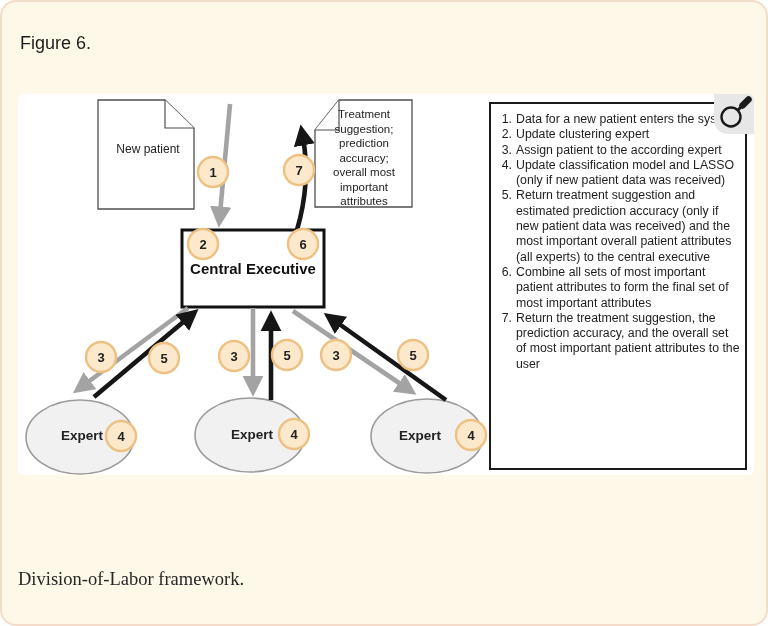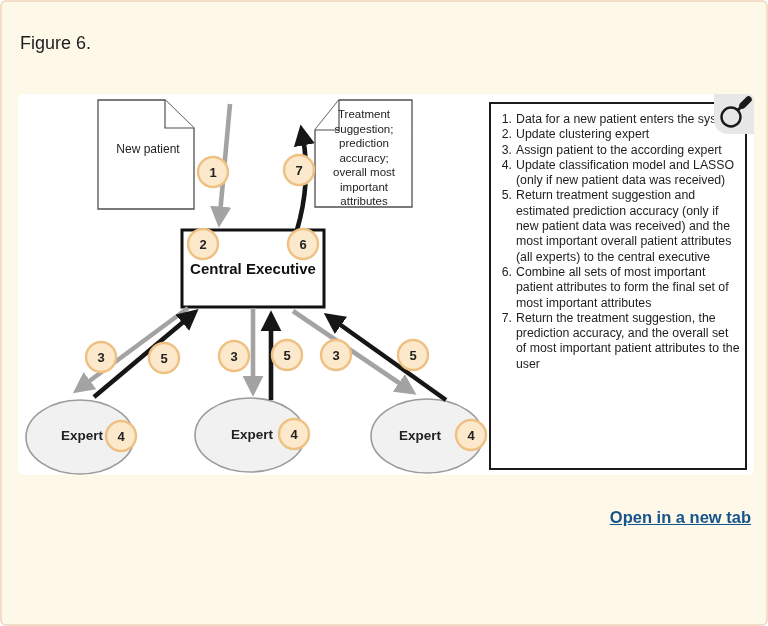--- a/index.html
+++ b/index.html
@@ -1,18 +1,18 @@
 <!DOCTYPE html>
 <html><head>
 <meta charset="utf-8">
 <style>
   html,body { margin:0; padding:0; background:#ffffff; font-family:"Liberation Sans",sans-serif; }
   .card {
     position:relative; width:768px; height:626px; box-sizing:border-box;
-    background:#fdf8e8; border:2px solid #f3dcc8; border-radius:6px; overflow:hidden;
+    background:#fdf8e8; border:2px solid #f3dcc8; border-radius:16px; overflow:hidden;
   }
   .fig-label { position:absolute; left:18px; top:31px; font-size:18px; color:#1c1c1c; }
   .fig-panel {
     position:absolute; left:16px; top:92px; width:736px; height:381px;
     background:#ffffff; border-radius:6px;
   }
   .diagram-svg { position:absolute; left:0; top:0; }
   .steps-box {
     position:absolute; left:471px; top:8px; width:258px; height:368px; box-sizing:border-box;
     background:#ffffff; border:2px solid #1a1a1a; padding:8px 4px 8px 6px; overflow:hidden;
@@ -194,15 +194,15 @@
 
     <div class="zoom-btn">
       <svg width="40" height="40" viewBox="0 0 40 40">
         <circle class="mag" cx="17" cy="23" r="9.5" stroke-width="2.4" fill="rgba(255,255,255,0.85)"></circle>
         <line class="mag" x1="24" y1="16" x2="30" y2="10" stroke-width="3"></line>
         <line class="mag" x1="28.5" y1="11.5" x2="34.5" y2="5.5" stroke-width="6.5" stroke-linecap="round" stroke="#1a1a1a"></line>
       </svg>
     </div>
   </div>
 
-  <a class="open-link" href="#">Open in a new tab</a>
-
+
+  <div class="caption">Division-of-Labor framework.</div>
 </div>
 
 </body></html>

